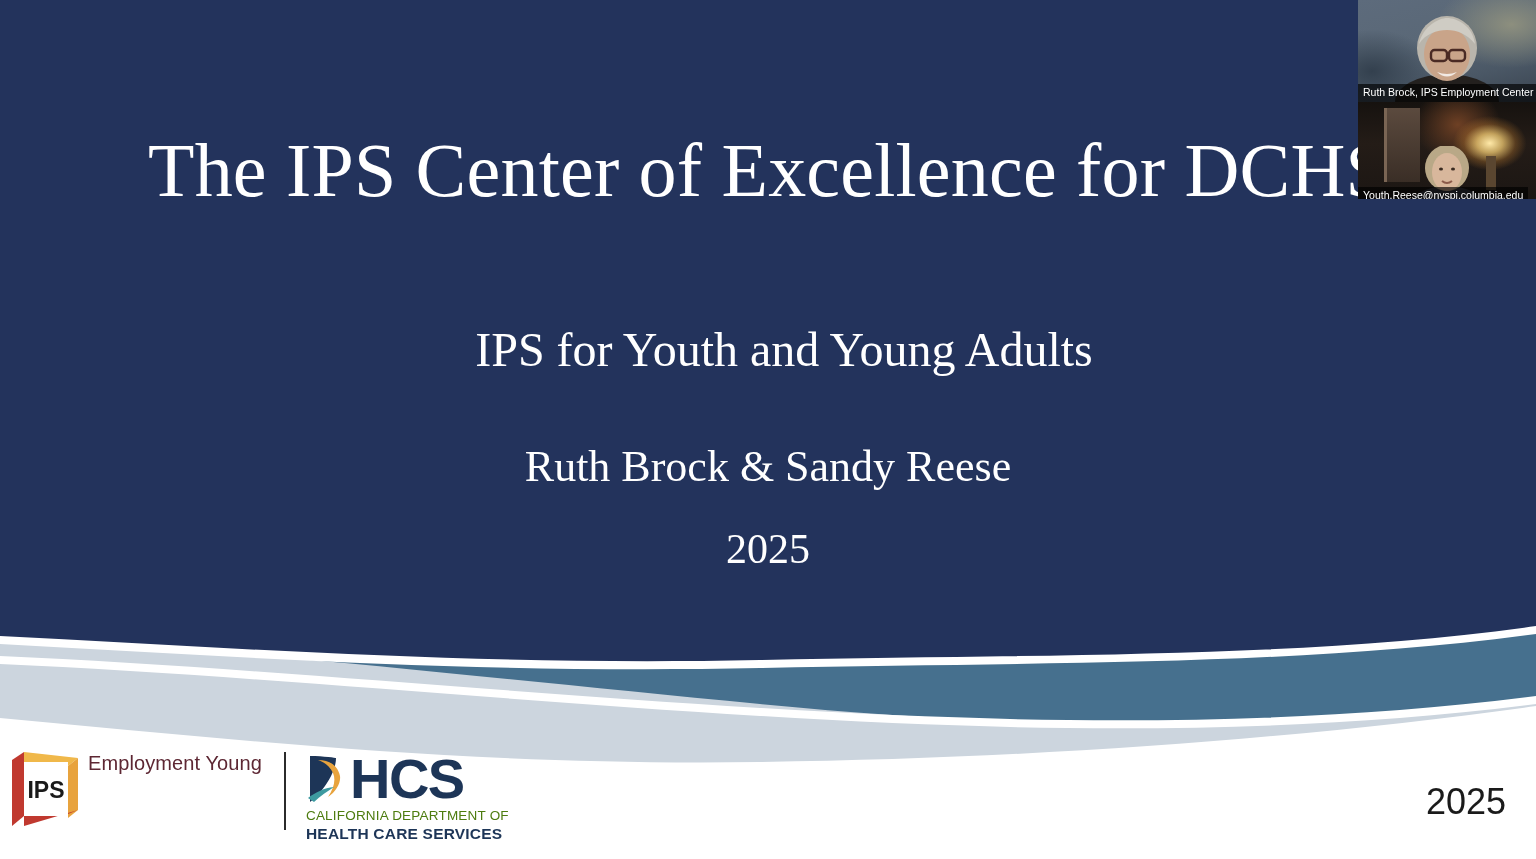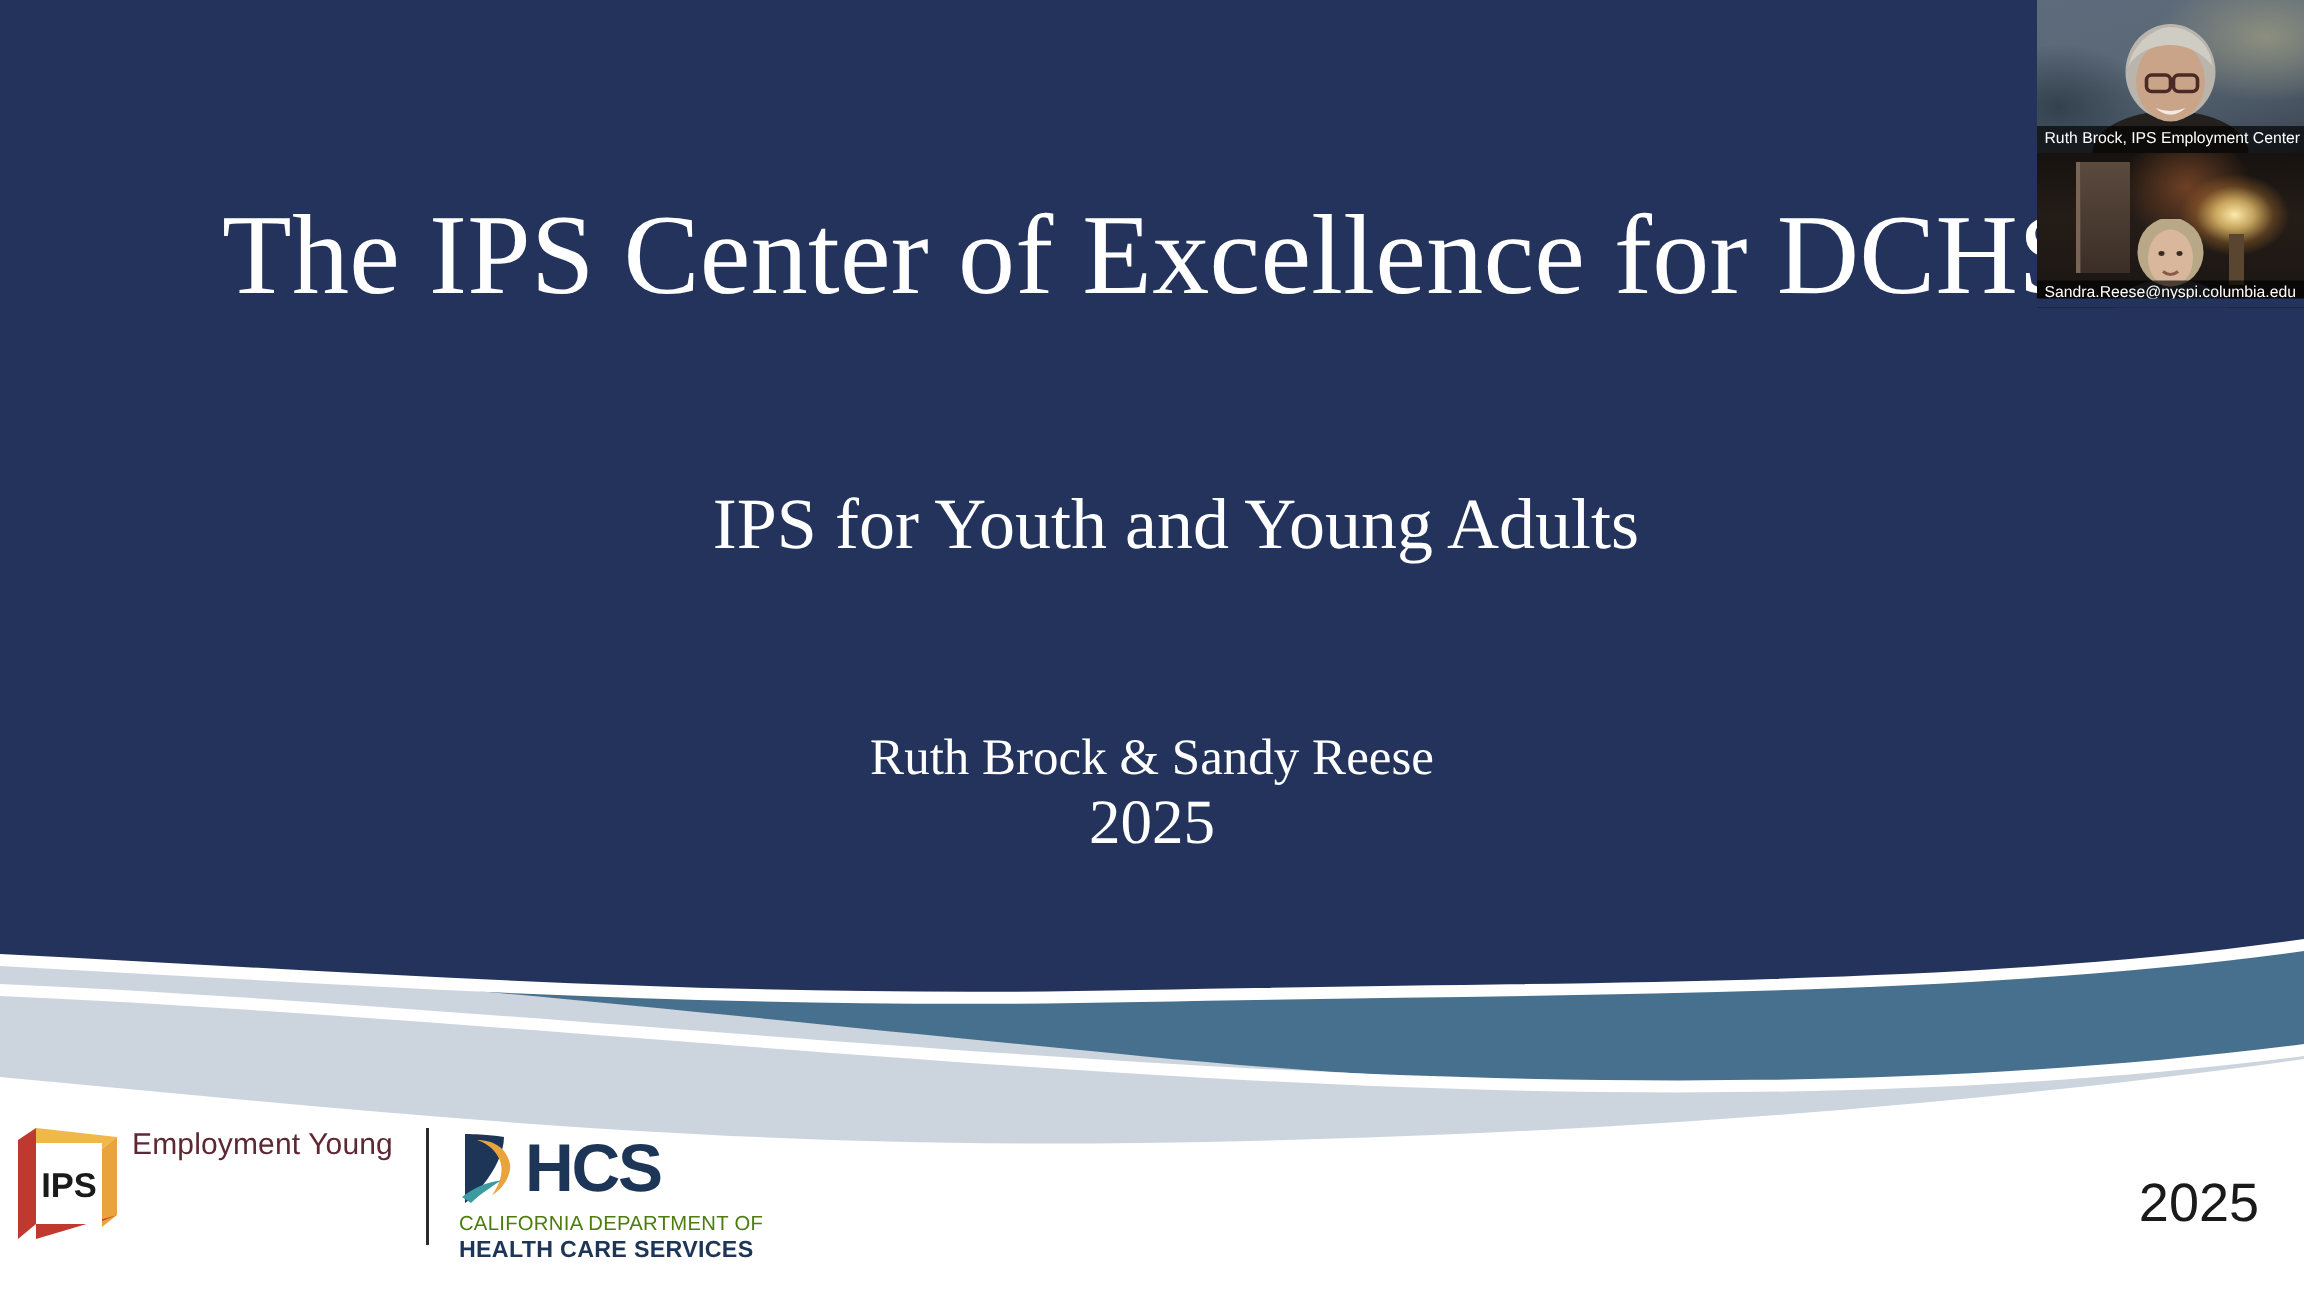--- a/index.html
+++ b/index.html
@@ -48,25 +48,25 @@
     left:16px; top:320px;
     width:1536px;
     text-align:center;
     font-family:"Liberation Serif", serif;
     font-size:48px;
     line-height:60px;
     color:#ffffff;
   }
   .slide-presenters {
     position:absolute;
-    left:0; top:477px;
+    left:0; top:438px;
     width:1536px;
     text-align:center;
     font-family:"Liberation Serif", serif;
-    font-size:34px;
+    font-size:44px;
     line-height:58px;
     color:#ffffff;
   }
   .slide-year {
     position:absolute;
     left:0; top:520px;
     width:1536px;
     text-align:center;
     font-family:"Liberation Serif", serif;
     font-size:42px;
@@ -110,21 +110,21 @@
   }
   .dhcs-top {
     display:flex;
     align-items:center;
     height:50px;
   }
   .dhcs-swoosh { display:block; }
   .dhcs-letters {
     font-family:"Liberation Sans", sans-serif;
     font-weight:bold;
-    font-size:45px;
+    font-size:56px;
     line-height:47px;
     color:#1d3557;
     letter-spacing:-1.5px;
     margin-left:-6px;
   }
   .dhcs-line1 {
     font-family:"Liberation Sans", sans-serif;
     font-size:13.5px;
     line-height:17px;
     color:#4d7c0f;
@@ -313,19 +313,19 @@
       <div class="cam2-doorframe"></div>
       <div class="cam2-lampbase"></div>
       <svg class="cam2-person" width="86" height="62" viewBox="0 0 86 62">
         <ellipse cx="43" cy="62" rx="38" ry="22" fill="#3a3c44"></ellipse>
         <ellipse cx="43" cy="22" rx="22" ry="23" fill="#b9a887"></ellipse>
         <ellipse cx="43" cy="26" rx="15" ry="19" fill="#d8b79c"></ellipse>
         <ellipse cx="37" cy="23" rx="2" ry="1.6" fill="#3a2a20"></ellipse>
         <ellipse cx="49" cy="23" rx="2" ry="1.6" fill="#3a2a20"></ellipse>
         <path d="M38,35 Q43,39 48,35" stroke="#8a5a4a" stroke-width="2" fill="none"></path>
       </svg>
-      <div class="video-label">Sandra.Reese@nyspi.columbia.edu</div>
+      <div class="video-label">Youth.Reese@nyspi.columbia.edu</div>
       <div class="video-strip-edge"></div>
     </div>
 
   </div>
 
 </div>
 
 </body></html>

